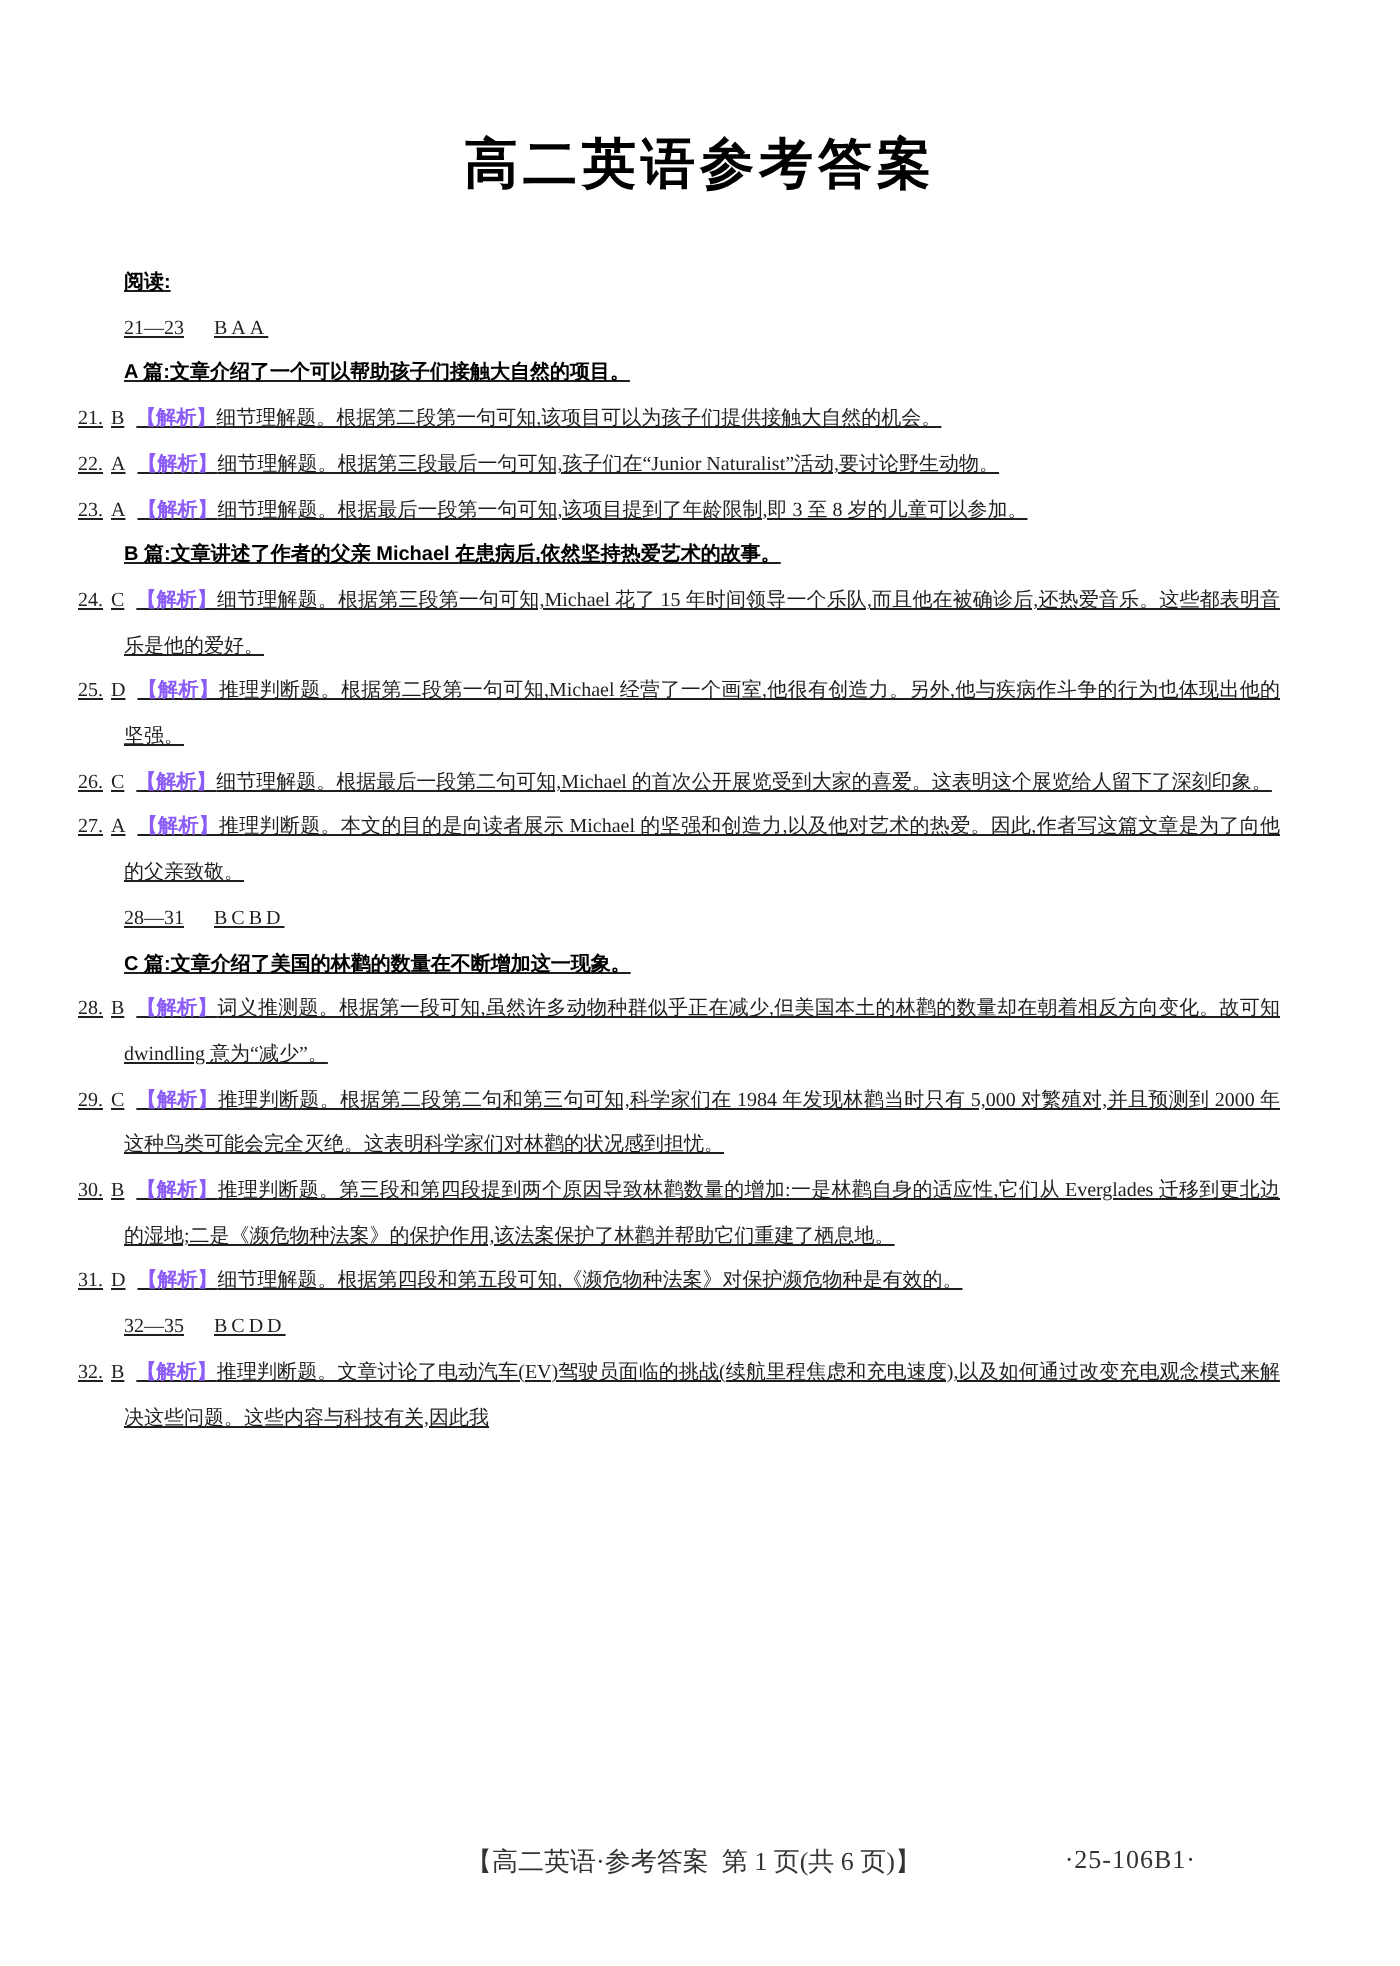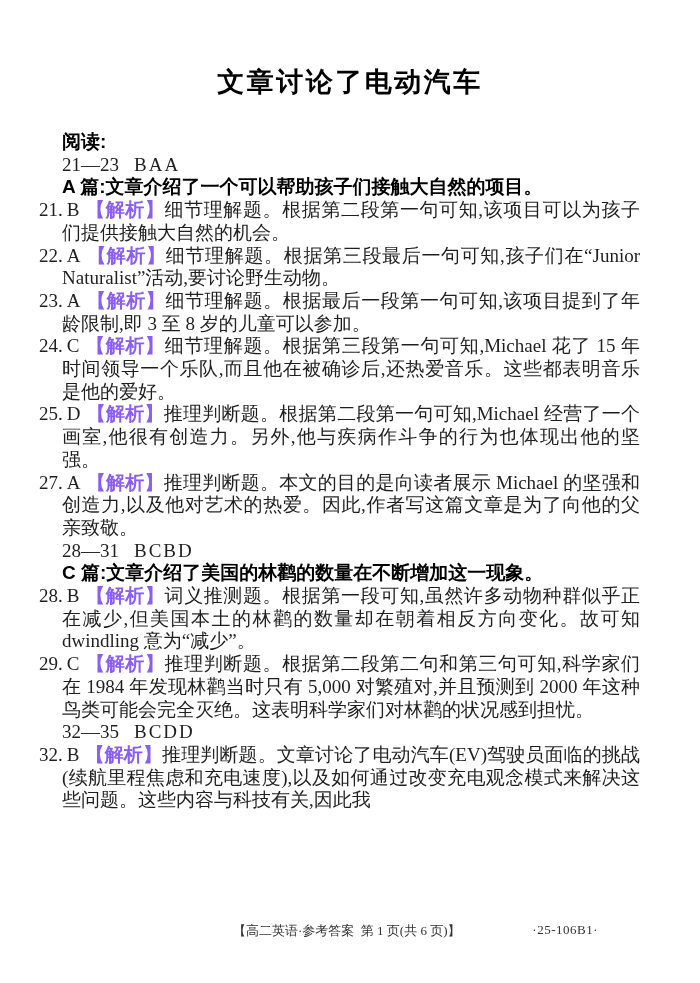--- a/index.html
+++ b/index.html
@@ -27,23 +27,24 @@
     font-weight: bold;
     font-size: 27px;
     letter-spacing: 2.5px;
     color: #000000;
   }
   .doc-body {
     position: absolute;
     top: 131px;
     left: 62px;
     width: 578px;
-    font-size: 19px;
+    font-size: 10px;
     line-height: 22.7px;
     text-align: justify;
+    text-decoration: underline;
   }
   .doc-body p {
     margin: 0;
     padding: 0;
   }
   .section-heading,
   .passage-summary {
     font-family: "Liberation Sans", "DejaVu Sans", sans-serif;
     font-weight: bold;
     color: #000000;
@@ -86,36 +87,40 @@
   .footer-right {
     position: absolute;
     right: 42px;
     letter-spacing: 0.5px;
   }
 </style>
 </head>
 <body>
 
 <div class="page">
-  <h1 class="doc-title">文章讨论了电动汽车</h1>
+  <h1 class="doc-title">高二英语参考答案</h1>
 
   <div class="doc-body" id="doc-body">
       <p class="section-heading">阅读:</p>
       <p class="answer-key"><span class="ak-range">21—23</span><span class="ak-letters">BAA</span></p>
       <p class="passage-summary">A 篇:文章介绍了一个可以帮助孩子们接触大自然的项目。</p>
       <p class="item"><span class="q-number">21.</span><span class="q-answer">B</span><span class="q-tag">【解析】</span><span class="q-explanation">细节理解题。根据第二段第一句可知,该项目可以为孩子们提供接触大自然的机会。</span></p>
       <p class="item"><span class="q-number">22.</span><span class="q-answer">A</span><span class="q-tag">【解析】</span><span class="q-explanation">细节理解题。根据第三段最后一句可知,孩子们在“Junior Naturalist”活动,要讨论野生动物。</span></p>
       <p class="item"><span class="q-number">23.</span><span class="q-answer">A</span><span class="q-tag">【解析】</span><span class="q-explanation">细节理解题。根据最后一段第一句可知,该项目提到了年龄限制,即 3 至 8 岁的儿童可以参加。</span></p>
+      <p class="passage-summary">B 篇:文章讲述了作者的父亲 Michael 在患病后,依然坚持热爱艺术的故事。</p>
       <p class="item"><span class="q-number">24.</span><span class="q-answer">C</span><span class="q-tag">【解析】</span><span class="q-explanation">细节理解题。根据第三段第一句可知,Michael 花了 15 年时间领导一个乐队,而且他在被确诊后,还热爱音乐。这些都表明音乐是他的爱好。</span></p>
       <p class="item"><span class="q-number">25.</span><span class="q-answer">D</span><span class="q-tag">【解析】</span><span class="q-explanation">推理判断题。根据第二段第一句可知,Michael 经营了一个画室,他很有创造力。另外,他与疾病作斗争的行为也体现出他的坚强。</span></p>
+      <p class="item"><span class="q-number">26.</span><span class="q-answer">C</span><span class="q-tag">【解析】</span><span class="q-explanation">细节理解题。根据最后一段第二句可知,Michael 的首次公开展览受到大家的喜爱。这表明这个展览给人留下了深刻印象。</span></p>
       <p class="item"><span class="q-number">27.</span><span class="q-answer">A</span><span class="q-tag">【解析】</span><span class="q-explanation">推理判断题。本文的目的是向读者展示 Michael 的坚强和创造力,以及他对艺术的热爱。因此,作者写这篇文章是为了向他的父亲致敬。</span></p>
       <p class="answer-key"><span class="ak-range">28—31</span><span class="ak-letters">BCBD</span></p>
       <p class="passage-summary">C 篇:文章介绍了美国的林鹳的数量在不断增加这一现象。</p>
       <p class="item"><span class="q-number">28.</span><span class="q-answer">B</span><span class="q-tag">【解析】</span><span class="q-explanation">词义推测题。根据第一段可知,虽然许多动物种群似乎正在减少,但美国本土的林鹳的数量却在朝着相反方向变化。故可知 dwindling 意为“减少”。</span></p>
       <p class="item"><span class="q-number">29.</span><span class="q-answer">C</span><span class="q-tag">【解析】</span><span class="q-explanation">推理判断题。根据第二段第二句和第三句可知,科学家们在 1984 年发现林鹳当时只有 5,000 对繁殖对,并且预测到 2000 年这种鸟类可能会完全灭绝。这表明科学家们对林鹳的状况感到担忧。</span></p>
+      <p class="item"><span class="q-number">30.</span><span class="q-answer">B</span><span class="q-tag">【解析】</span><span class="q-explanation">推理判断题。第三段和第四段提到两个原因导致林鹳数量的增加:一是林鹳自身的适应性,它们从 Everglades 迁移到更北边的湿地;二是《濒危物种法案》的保护作用,该法案保护了林鹳并帮助它们重建了栖息地。</span></p>
+      <p class="item"><span class="q-number">31.</span><span class="q-answer">D</span><span class="q-tag">【解析】</span><span class="q-explanation">细节理解题。根据第四段和第五段可知,《濒危物种法案》对保护濒危物种是有效的。</span></p>
       <p class="answer-key"><span class="ak-range">32—35</span><span class="ak-letters">BCDD</span></p>
       <p class="item"><span class="q-number">32.</span><span class="q-answer">B</span><span class="q-tag">【解析】</span><span class="q-explanation">推理判断题。文章讨论了电动汽车(EV)驾驶员面临的挑战(续航里程焦虑和充电速度),以及如何通过改变充电观念模式来解决这些问题。这些内容与科技有关,因此我</span></p>
     </div>
 
   <div class="footer">
     <span class="footer-center">【高二英语·参考答案  第 1 页(共 6 页)】</span>
     <span class="footer-right">·25-106B1·</span>
   </div>
 </div>
 

